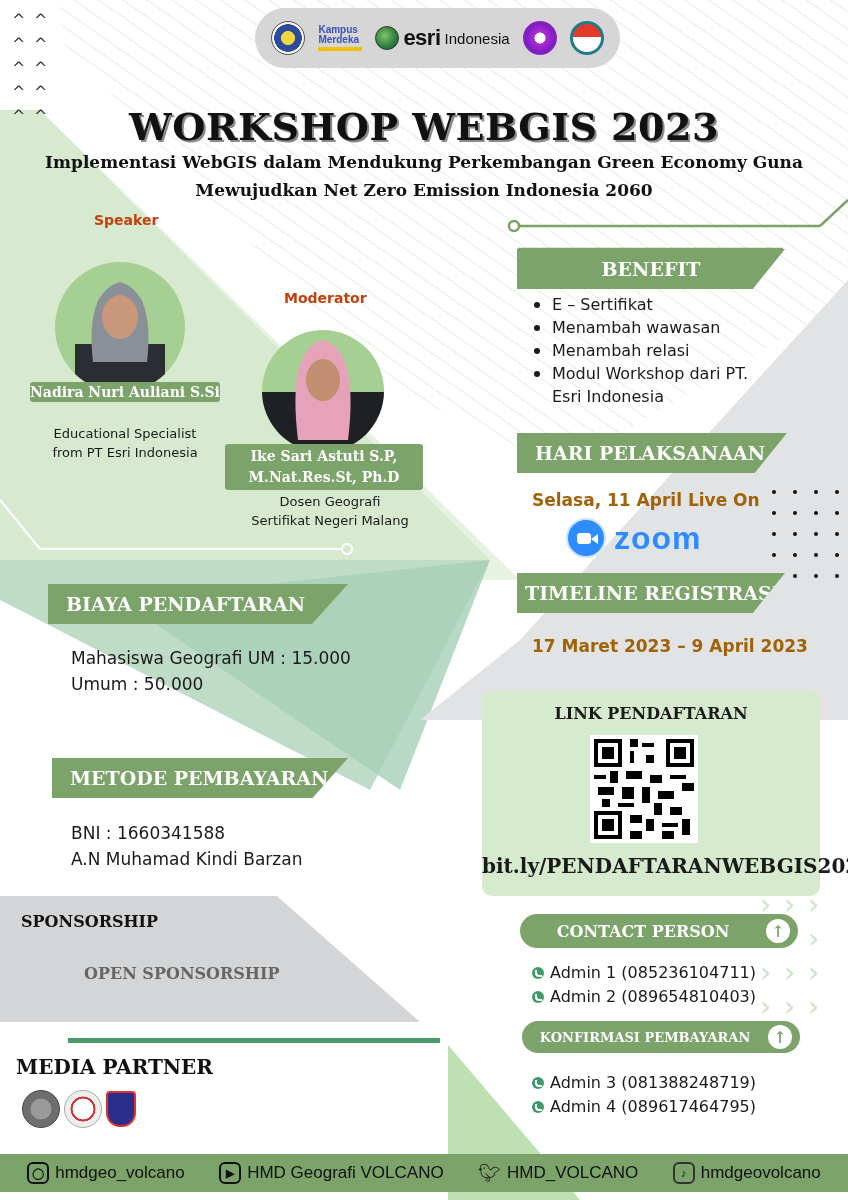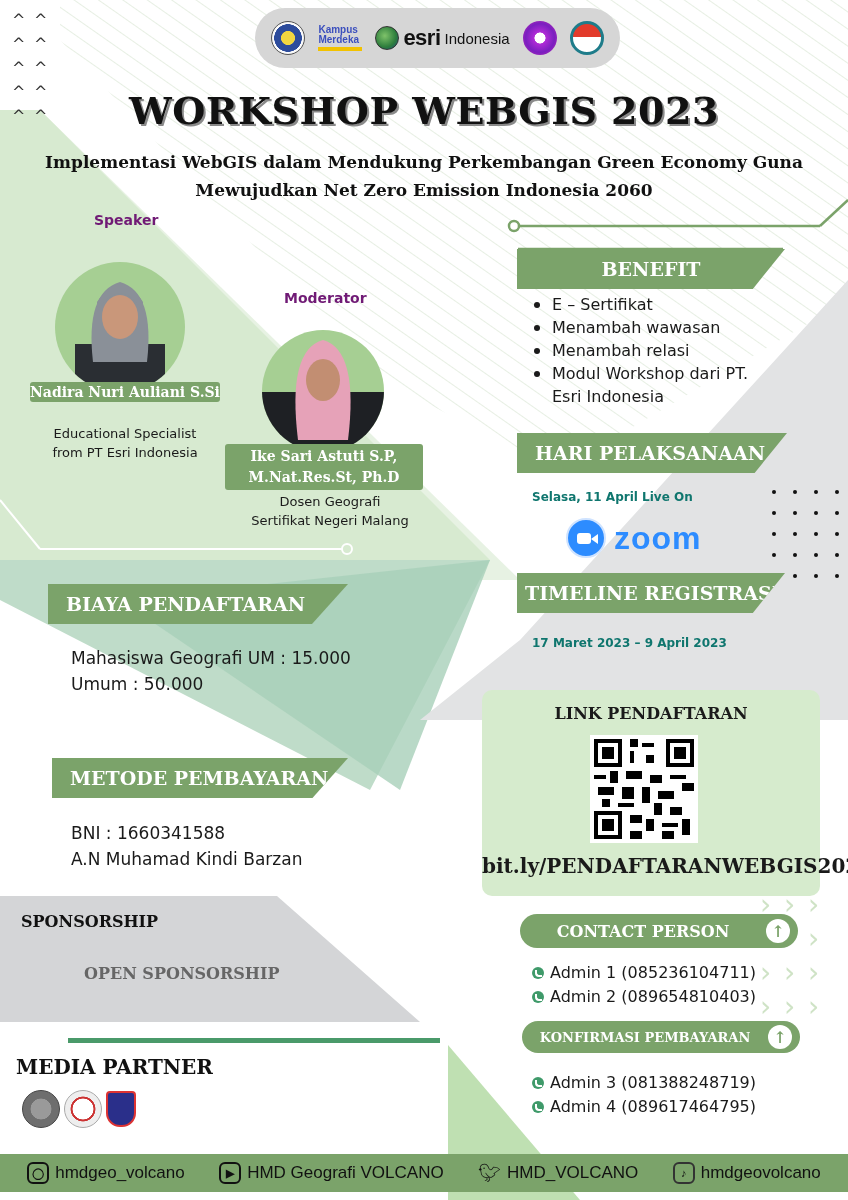--- a/index.html
+++ b/index.html
@@ -20,40 +20,40 @@
   .logo-um { background: radial-gradient(circle, #f2d640 30%, #2d4c9c 32%, #2d4c9c 60%, #fff 62%, #ccc 100%); border: 1px solid #555; }
   .kampus { font-size: 10px; font-weight: bold; color: #3b4fbd; line-height: 10px; font-family: "Liberation Sans", sans-serif; }
   .kampus .bar { display: block; width: 44px; height: 4px; background: #f2c200; margin-top: 2px; }
   .esri-globe { width: 24px; height: 24px; border-radius: 50%; background: radial-gradient(circle at 40% 40%, #7fc36a, #2d7d3c 60%, #1a4c80); border: 1px solid #333; }
   .esri-txt { font-size: 22px; font-weight: bold; color: #111; font-family: "Liberation Sans", sans-serif; letter-spacing: -0.5px; }
   .esri-indo { font-size: 15px; color: #111; font-family: "Liberation Sans", sans-serif; }
   .logo-purple { background: radial-gradient(circle, #fff 22%, #b02bd6 24%, #7a1fbf 60%, #d52bb5 100%); }
   .logo-red { background: linear-gradient(#e23b2b 45%, #fff 45%); border: 3px solid #1e7c8a; }
 
   
-  .title { left: 0; top: 88px; width: 848px; text-align: center; font-size: 38px; letter-spacing: 0.5px; color: #111;
+  .title { left: 0; top: 104px; width: 848px; text-align: center; font-size: 38px; letter-spacing: 0.5px; color: #111;
     text-shadow: 2px 2px 0 #8a8a8a; }
   .subtitle { left: 30px; top: 148px; width: 788px; text-align: center; font-size: 17px; line-height: 28px; color: #111; }
 
   
-  .role { font-size: 14px; font-weight: bold; color: #701a75; }
+  .role { font-size: 14px; font-weight: bold; color: #c2410c; }
   .photo-circle { border-radius: 50%; background: #a6cf93; overflow: hidden; }
   .name-tag { background: #7ba36a; color: #fff; font-size: 14px; text-align: center; border-radius: 3px; line-height: 20px; }
   .desc { font-size: 13px; color: #1a1a1a; text-align: center; line-height: 19px; }
 
   
   .banner { background: #7ba36a; color: #fff; font-size: 19px; line-height: 40px; padding-left: 18px;
     clip-path: polygon(0 0, 100% 0, 88% 100%, 0 100%); }
   .banner.center { text-align: center; padding-left: 0; }
 
   .list { font-size: 16px; line-height: 23px; color: #1a1a1a; }
   .bullets li { list-style: none; position: relative; padding-left: 22px; }
   .bullets li::before { content: ""; position: absolute; left: 4px; top: 9px; width: 6px; height: 6px; border-radius: 50%; background: #1a1a1a; }
 
-  .boldline { font-size: 12px; font-weight: bold; color: #0f766e; }
+  .boldline { font-size: 17px; font-weight: bold; color: #a16207; }
 
   
   .zoom-logo { display: flex; align-items: center; gap: 8px; }
   .zoom-circle { width: 40px; height: 40px; border-radius: 50%; background: #2d8cff; border: 2px solid #cfe3ff; position: relative; }
   .zoom-circle::before { content: ""; position: absolute; left: 9px; top: 13px; width: 14px; height: 11px; background: #fff; border-radius: 3px; }
   .zoom-circle::after { content: ""; position: absolute; left: 23px; top: 14px; width: 0; height: 0; border-top: 5px solid transparent; border-bottom: 5px solid transparent; border-right: 7px solid #fff; }
   .zoom-word { font-size: 32px; font-weight: bold; color: #2d8cff; font-family: "Liberation Sans", sans-serif; letter-spacing: 1px; }
 
   
   .reg-card { left: 482px; top: 690px; width: 338px; height: 206px; background: #d6ebcd; border-radius: 10px; }

